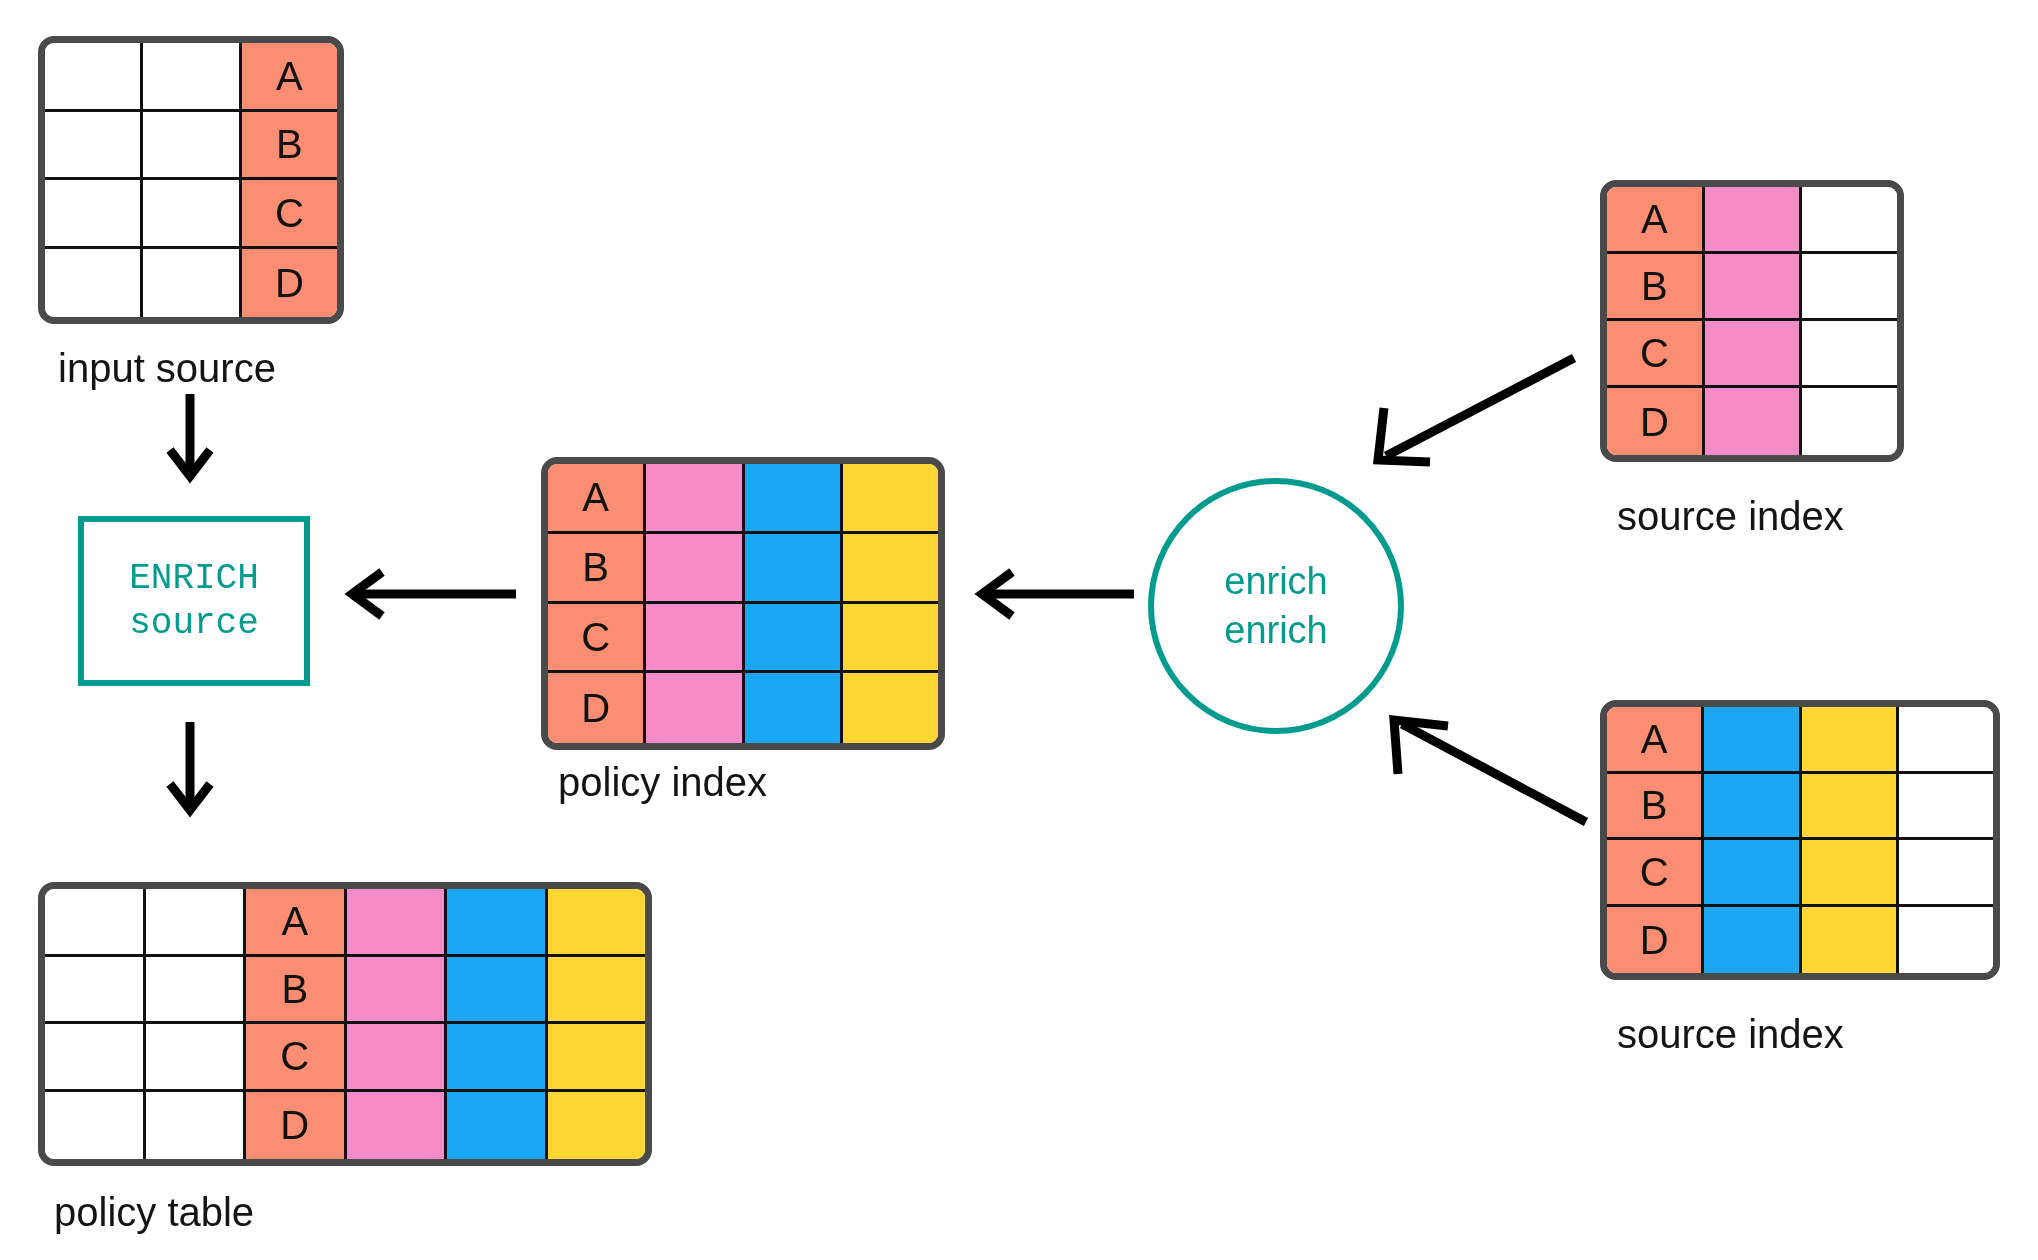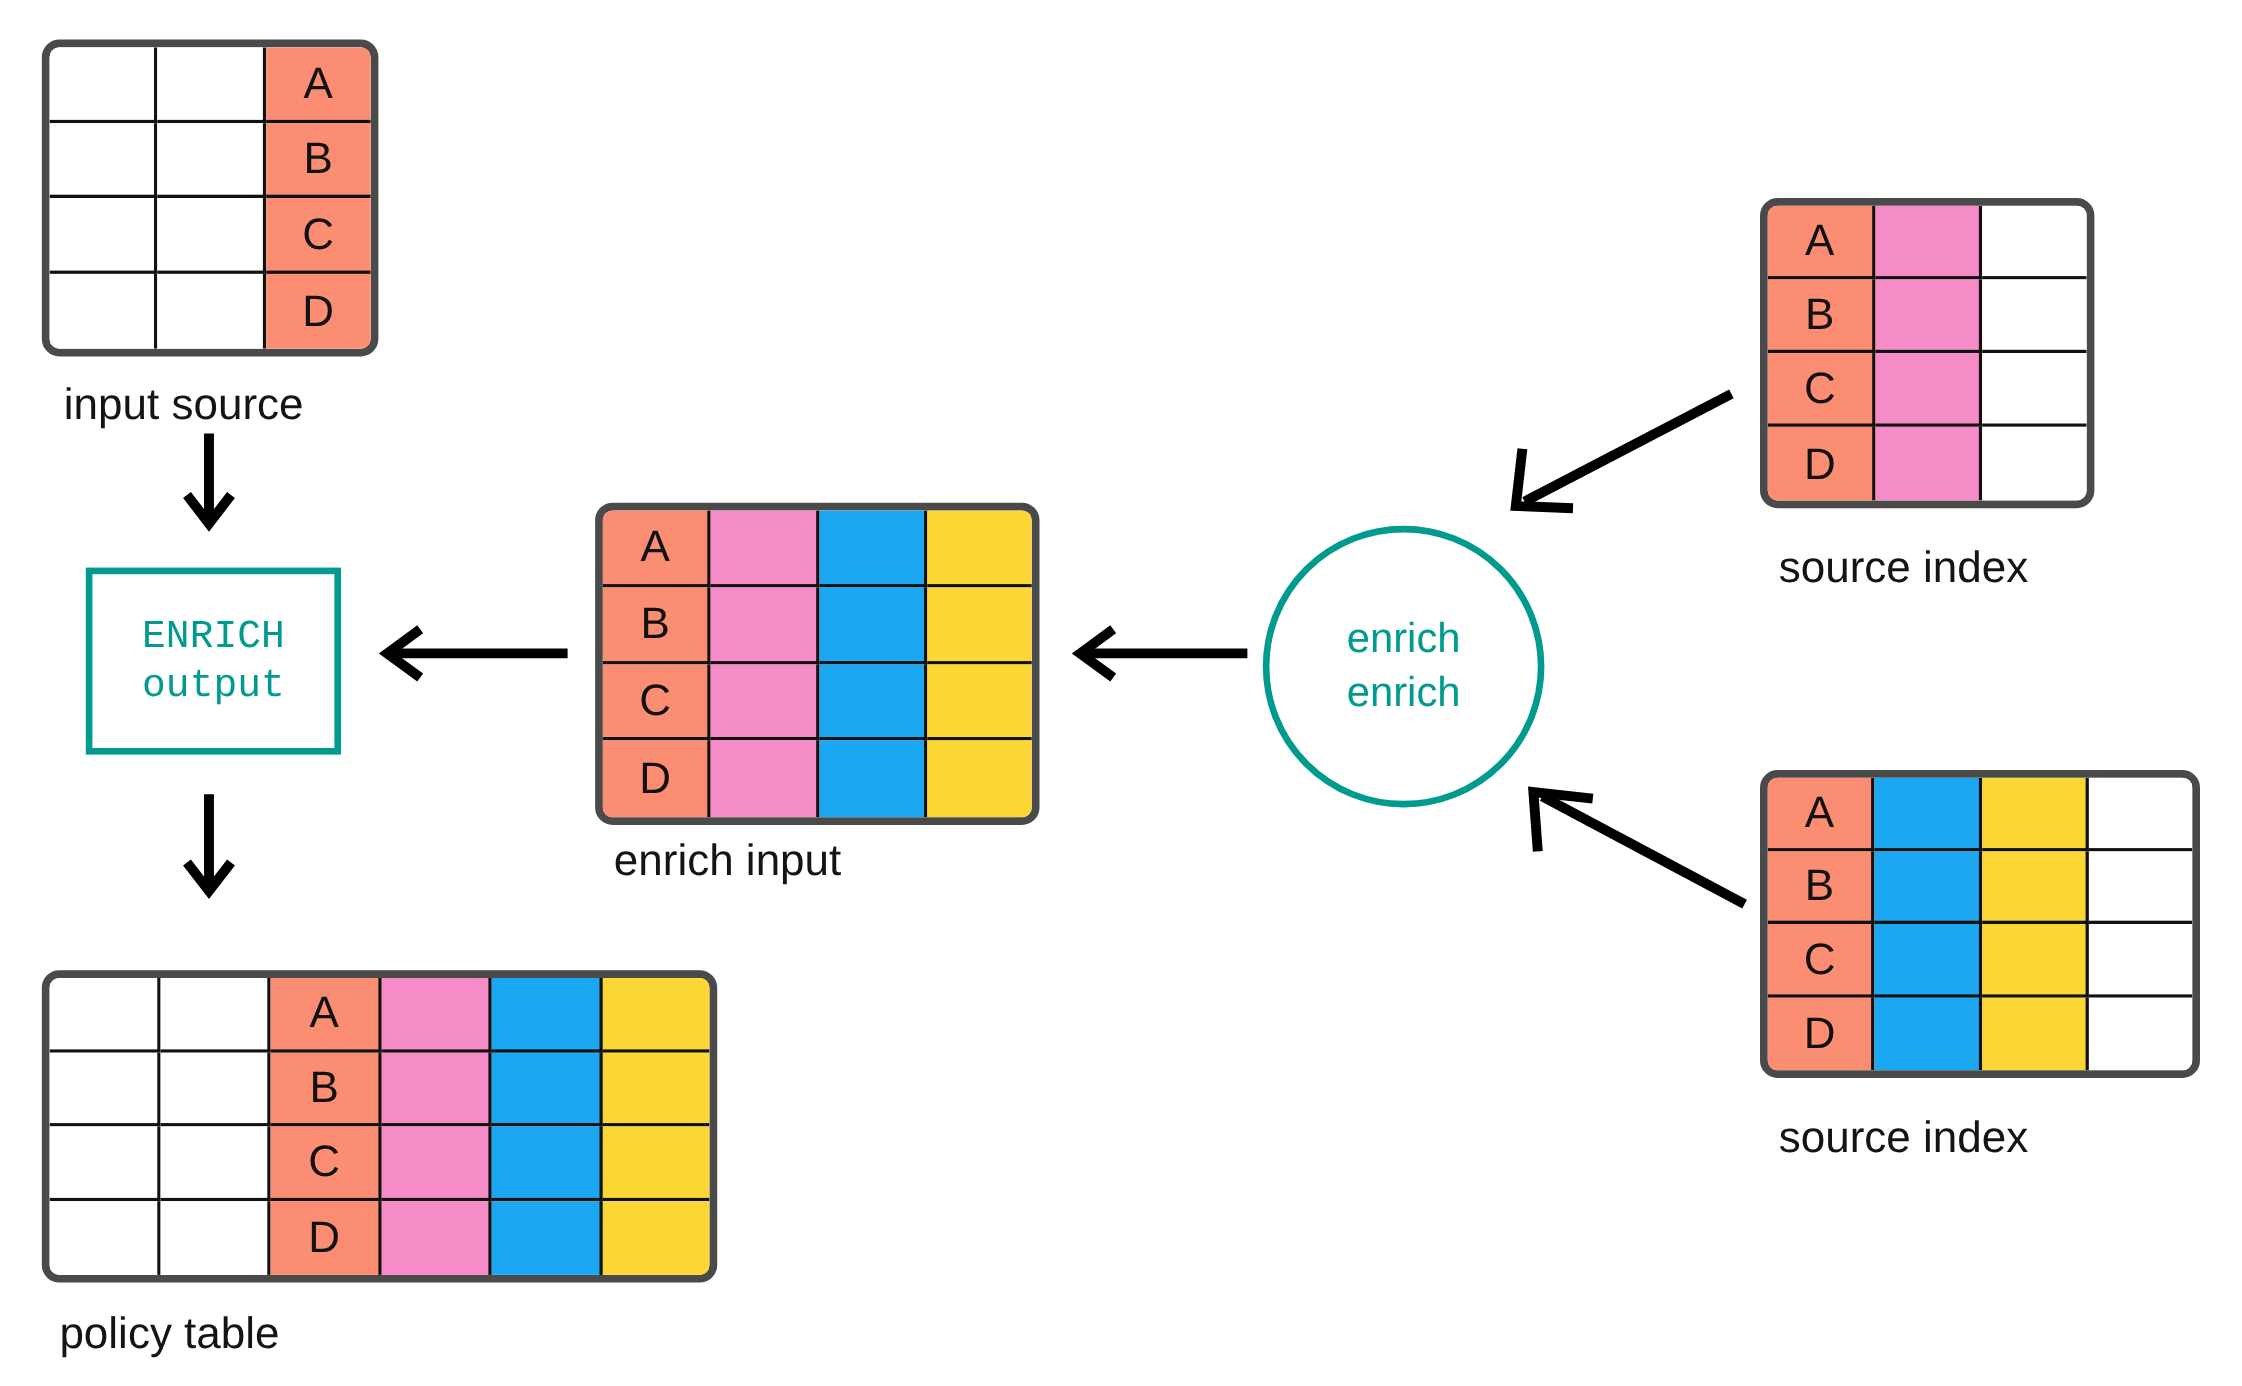--- a/index.html
+++ b/index.html
@@ -137,21 +137,21 @@
     </div>
   <div class="caption" style="left:58px; top:348px;">input source</div>
 
   <svg class="arrow-svg" style="left:166px; top:394px;" width="60" height="90">
     <path d="M 24 0 L 24 78"></path>
     <path d="M 4 56 L 24 82 L 44 56"></path>
   </svg>
 
   <div id="enrich-command" style="left:78px; top:516px; width:232px; height:170px;">
     <span>ENRICH</span>
-    <span>output</span>
+    <span>source</span>
   </div>
 
   <svg class="arrow-svg" style="left:166px; top:722px;" width="60" height="98">
     <path d="M 24 0 L 24 84"></path>
     <path d="M 4 62 L 24 88 L 44 62"></path>
   </svg>
 
   <div class="table-box" id="output-table" style="left:38px; top:882px; width:614px; height:284px;">
       <div class="t-row">
         <div class="t-cell c-white"></div>
@@ -212,21 +212,21 @@
         <div class="t-cell c-blue"></div>
         <div class="t-cell c-yellow"></div>
       </div>
       <div class="t-row">
         <div class="t-cell c-salmon">D</div>
         <div class="t-cell c-pink"></div>
         <div class="t-cell c-blue"></div>
         <div class="t-cell c-yellow"></div>
       </div>
     </div>
-  <div class="caption" style="left:558px; top:762px;">enrich input</div>
+  <div class="caption" style="left:558px; top:762px;">policy index</div>
 
   <svg class="arrow-svg" style="left:968px; top:566px;" width="180" height="60">
     <path d="M 166 28 L 20 28"></path>
     <path d="M 44 6 L 14 28 L 44 50"></path>
   </svg>
 
   <div id="enrich-policy" style="left:1148px; top:478px; width:256px; height:256px;">
     <span>enrich</span>
     <span>enrich</span>
   </div>

